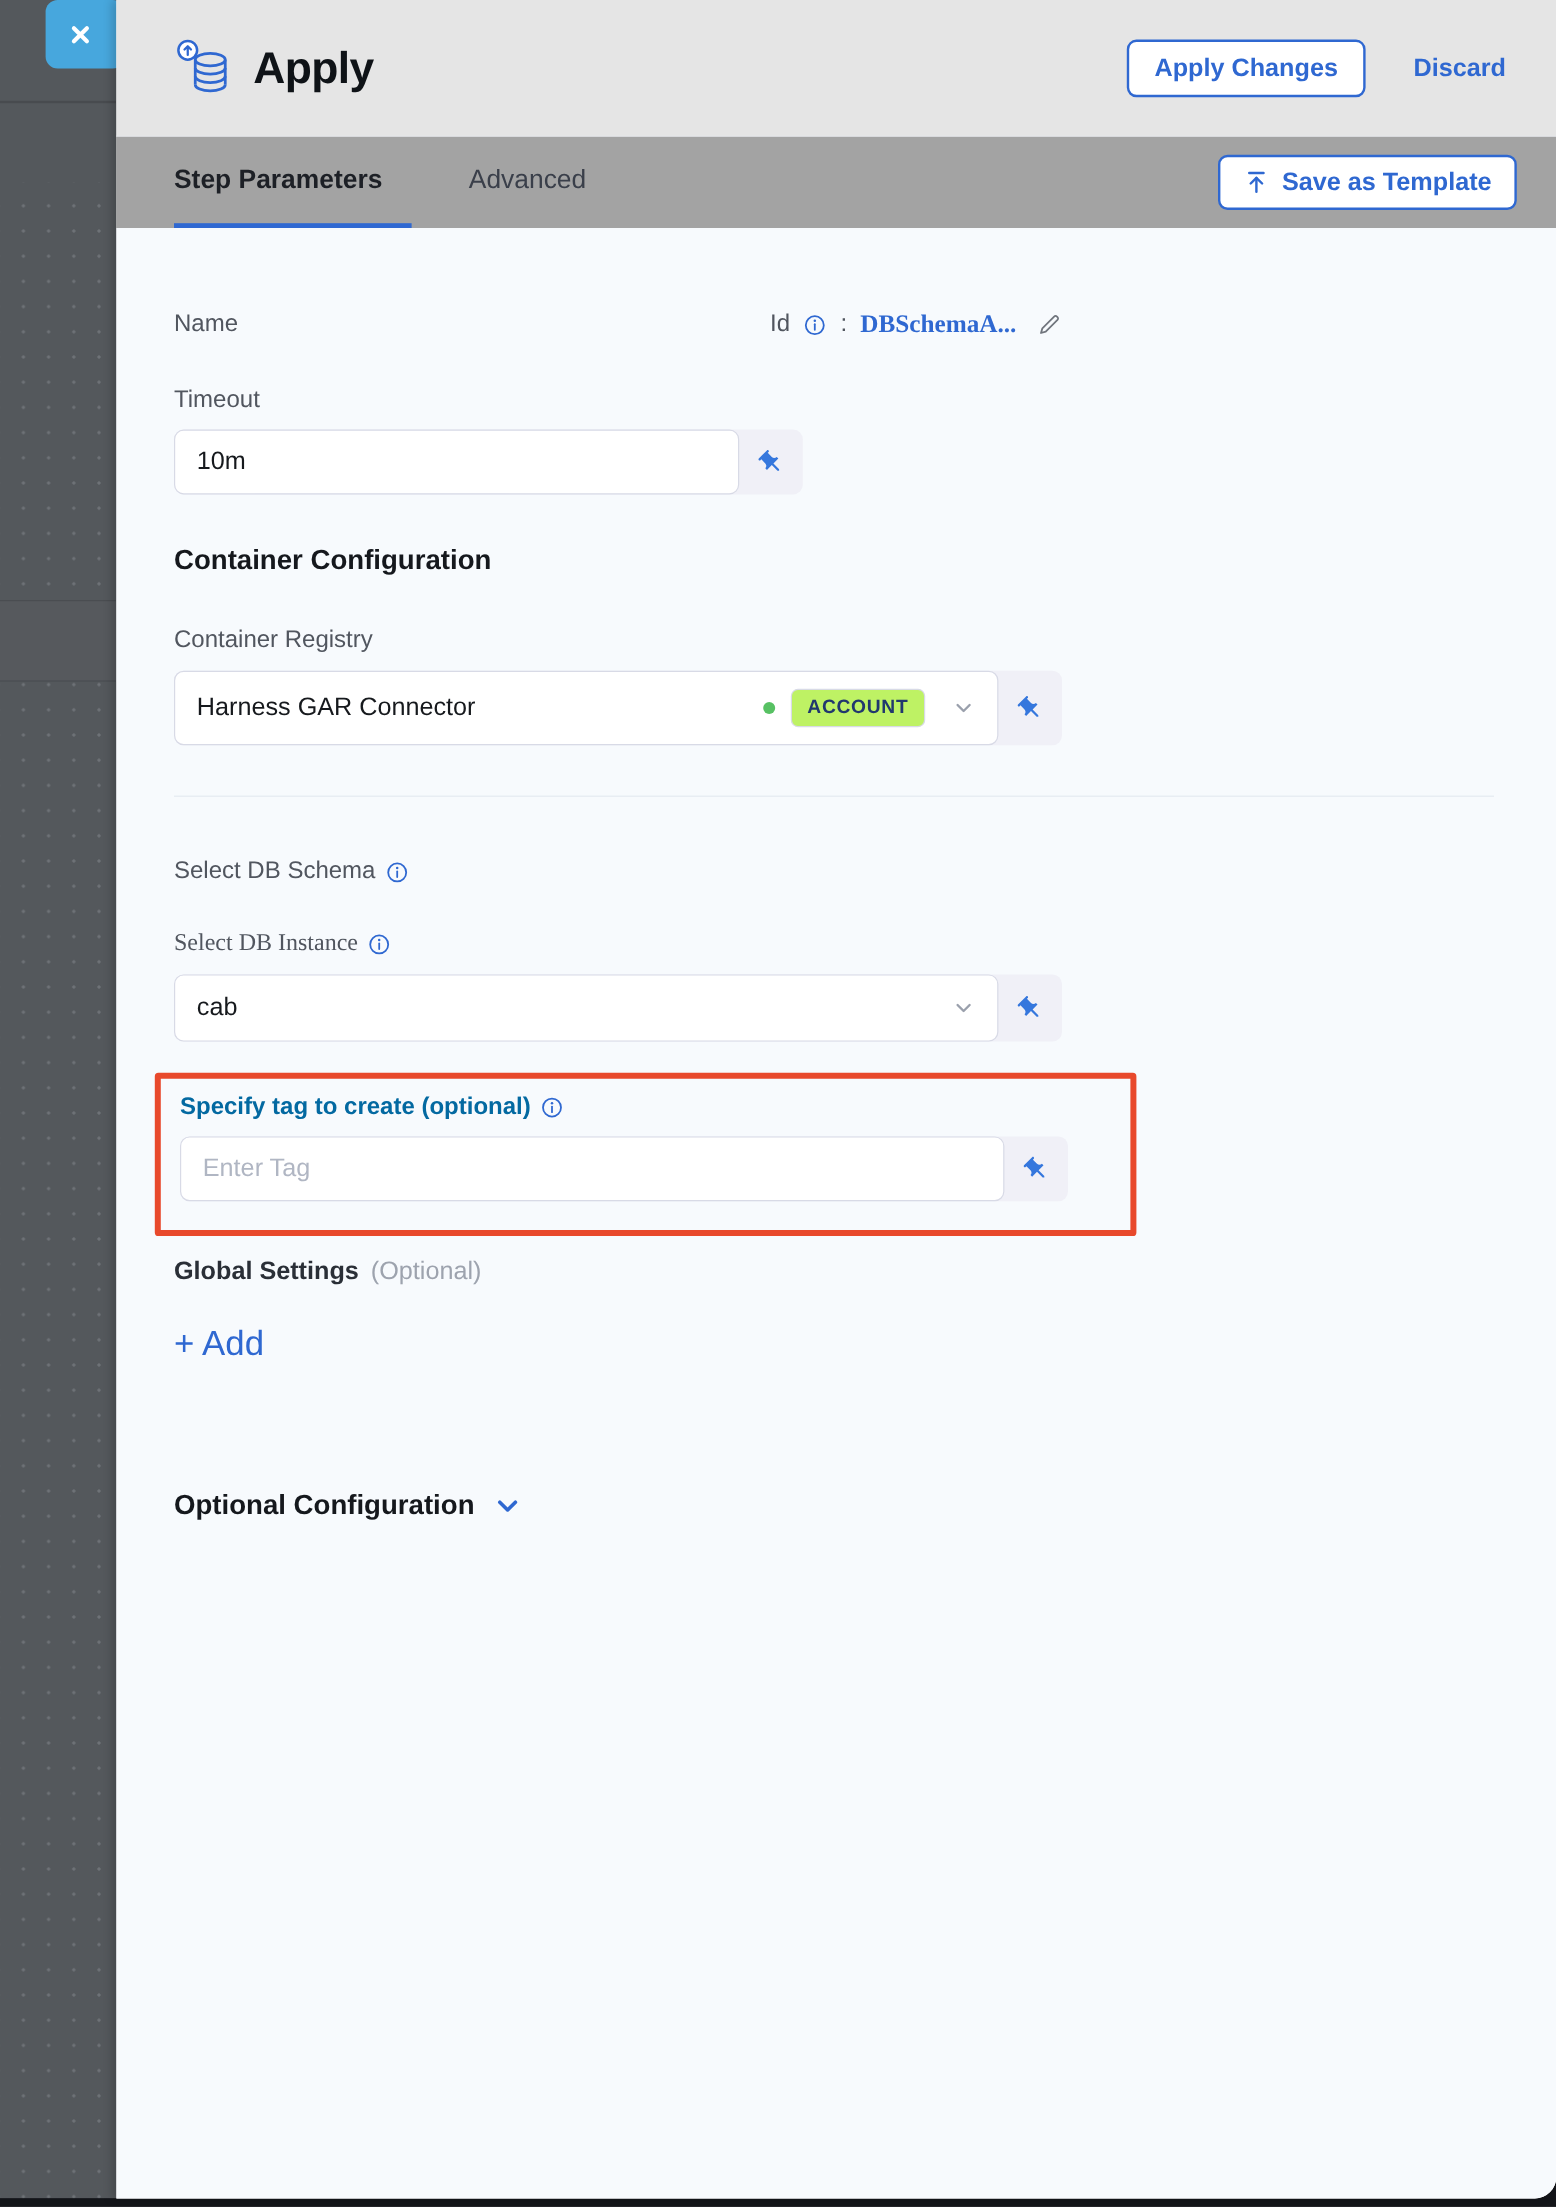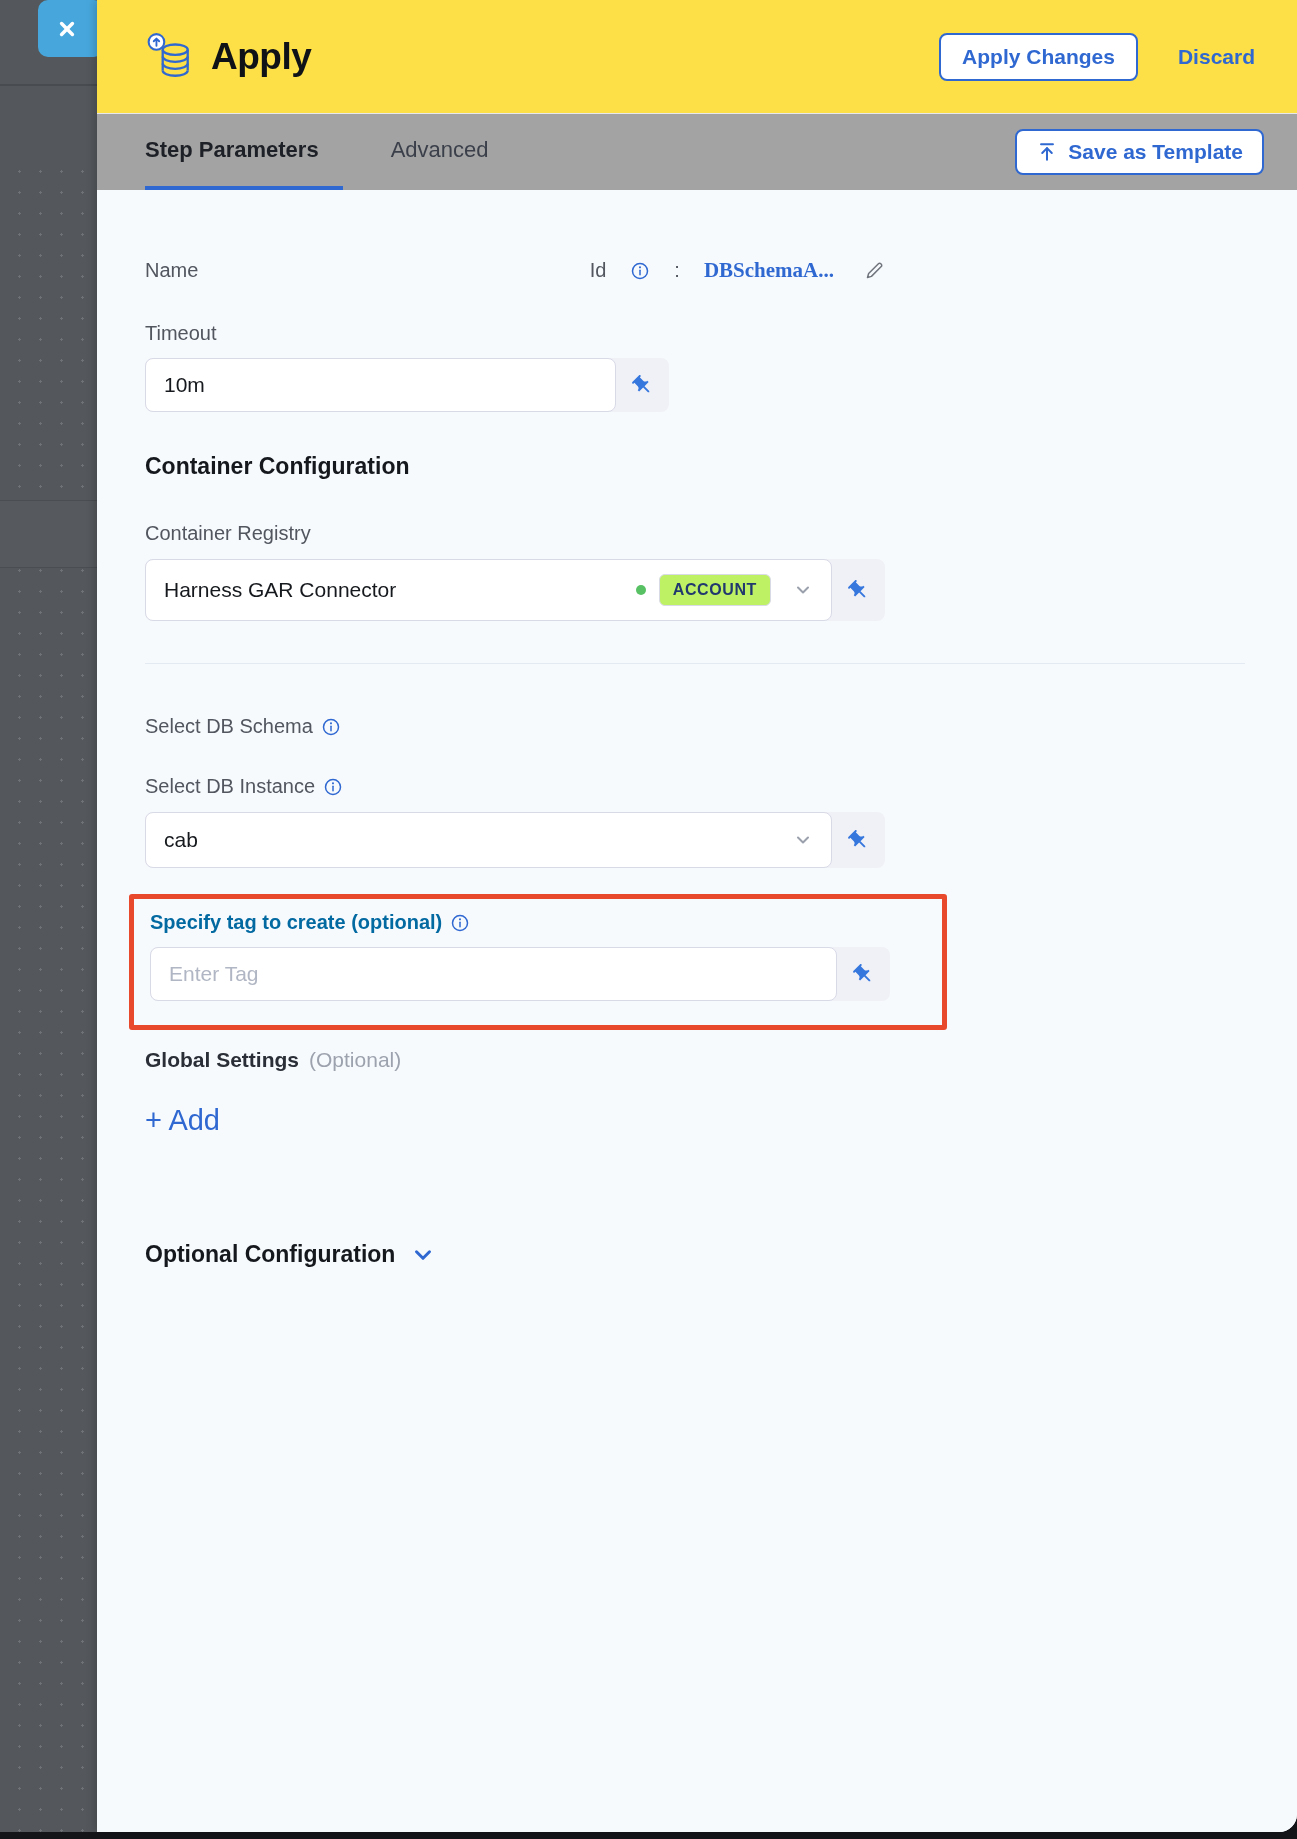--- a/index.html
+++ b/index.html
@@ -34,21 +34,21 @@
   .close-btn svg { margin-right:8px; }
   
   .panel {
     position:absolute; left:97px; top:0; width:1200px; height:1832px; z-index:2;
     background:#ffffff; display:flex; flex-direction:column;
     border-bottom-right-radius:18px;
     box-shadow:-3px 0 8px rgba(0,0,0,0.18);
   }
   .panel-header {
     height:114px; flex:none; display:flex; align-items:center;
-    padding:0 42px 0 48px; background:#fde047; border-bottom:1px solid #e7e8ec;
+    padding:0 42px 0 48px; background:#e5e5e5; border-bottom:1px solid #e7e8ec;
   }
   .step-title { font-size:37px; font-weight:700; color:#0f1317; margin-left:16px; letter-spacing:-0.5px; }
   .header-spacer { flex:1; }
   .btn-outline {
     display:flex; align-items:center; gap:10px;
     border:2px solid #2f68d1; color:#2f68d1; background:#fff;
     border-radius:8px; font-size:21px; font-weight:600;
     padding:10px 21px; cursor:pointer;
     font-family:"Liberation Sans","DejaVu Sans",sans-serif;
   }
@@ -65,21 +65,21 @@
   .tab.active { font-weight:700; color:#1d2026; border-bottom-color:#2f68d1; padding-right:24px; }
   .tab + .tab { margin-left:48px; }
   .tab-spacer { flex:1; }
   .save-template {
     align-self:center; border-width:2px; padding:9px 19px;
   }
   
   .content { flex:1; background:#f7fafd; padding:68px 0 0 48px; overflow:hidden; border-bottom-right-radius:18px; }
   .label-row { width:740px; display:flex; justify-content:space-between; align-items:center; margin-bottom:13px; }
   .field-label { font-size:20px; color:#51565f; display:flex; align-items:center; gap:8px; }
-  .id-group { display:flex; align-items:center; gap:24px; }
+  .id-group { display:flex; align-items:center; gap:11px; }
   .id-label { font-size:20px; color:#51565f; }
   .id-sep { font-size:20px; color:#51565f; }
   .id-value { font-size:21px; font-weight:600; color:#2f68d1; cursor:pointer;font-family:Liberation Serif, serif; }
   .edit-btn { background:none; border:none; cursor:pointer; display:flex; padding:0; margin-left:6px; }
   .text-input {
     width:740px; height:54px; background:#fff; border:1px solid #d8dae6; border-radius:8px;
     font-size:21px; color:#16191d; padding:0 18px;
     font-family:"Liberation Sans","DejaVu Sans",sans-serif; outline:none;
   }
   .text-input::placeholder { color:#b0b6c3; }
@@ -101,21 +101,21 @@
   .select-value { font-size:21px; color:#16191d; }
   .select-box .chev { margin-left:auto; }
   .registry-box { min-height:62px; }
   .status-dot { width:10px; height:10px; border-radius:50%; background:#57c163; margin-left:auto; }
   .scope-badge {
     margin-left:13px; background:#bef264; border:1px solid #d8dae6; border-radius:6px;
     font-size:16px; font-weight:600; color:#21386e; letter-spacing:0.6px; padding:6px 13px;
   }
   .registry-box .chev { margin-left:22px; }
   .divider { margin-top:42px; width:1100px; height:1px; background:#e4eaf1; }
-  .gap51 { margin-top:51px; } .gap37 { margin-top:37px; }
+  .gap51 { margin-top:51px; } .gap37 { margin-top:37px;font-family:Liberation Serif, serif; }
   
   .highlight-box {
     margin-top:26px; margin-left:-16px; width:818px;
     border:5px solid #e8492c; border-radius:3px;
     padding:12px 0 24px 16px;
   }
   .tag-label { font-size:20px; font-weight:700; color:#0369a1; }
   
   .global-row { margin-top:18px; display:flex; align-items:center; gap:10px; }
   .global-label { font-size:21px; font-weight:700; color:#2a2f37; }

